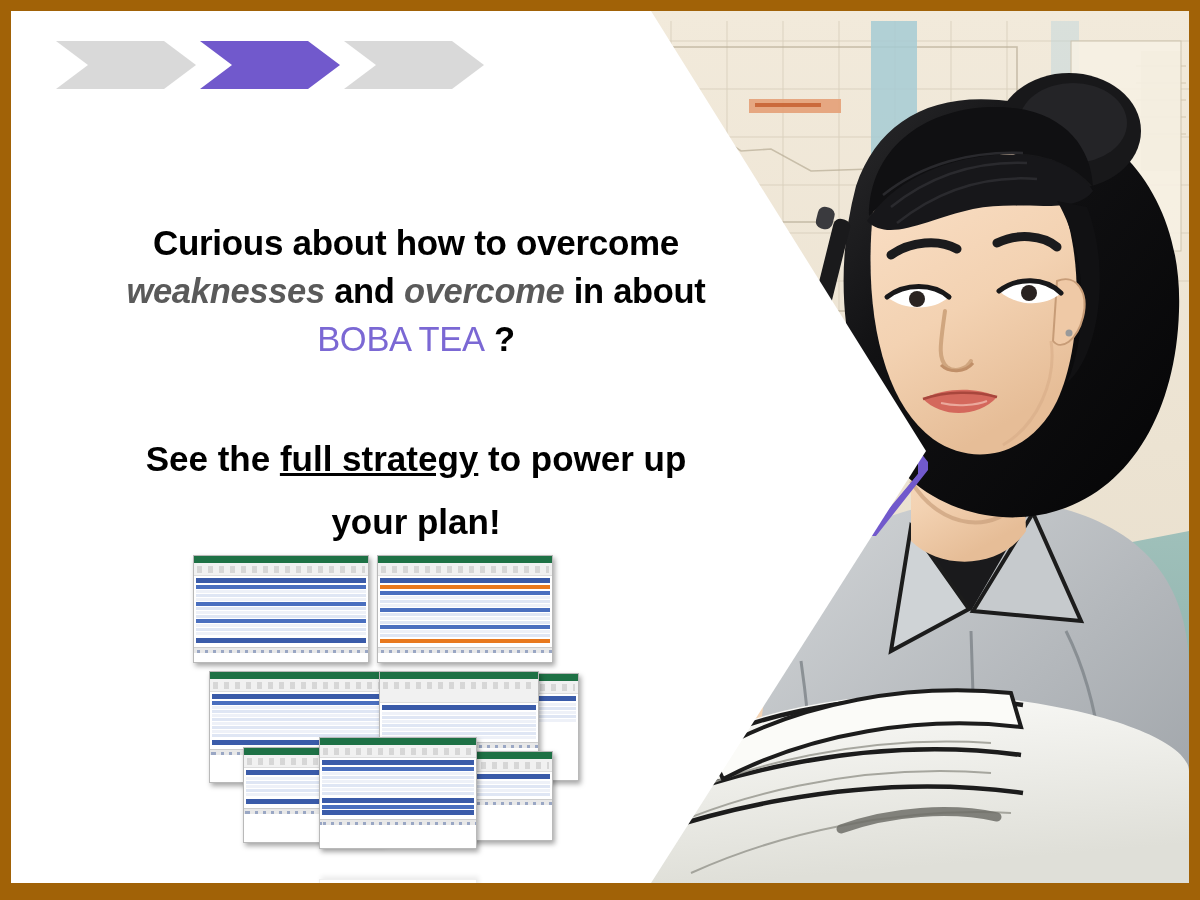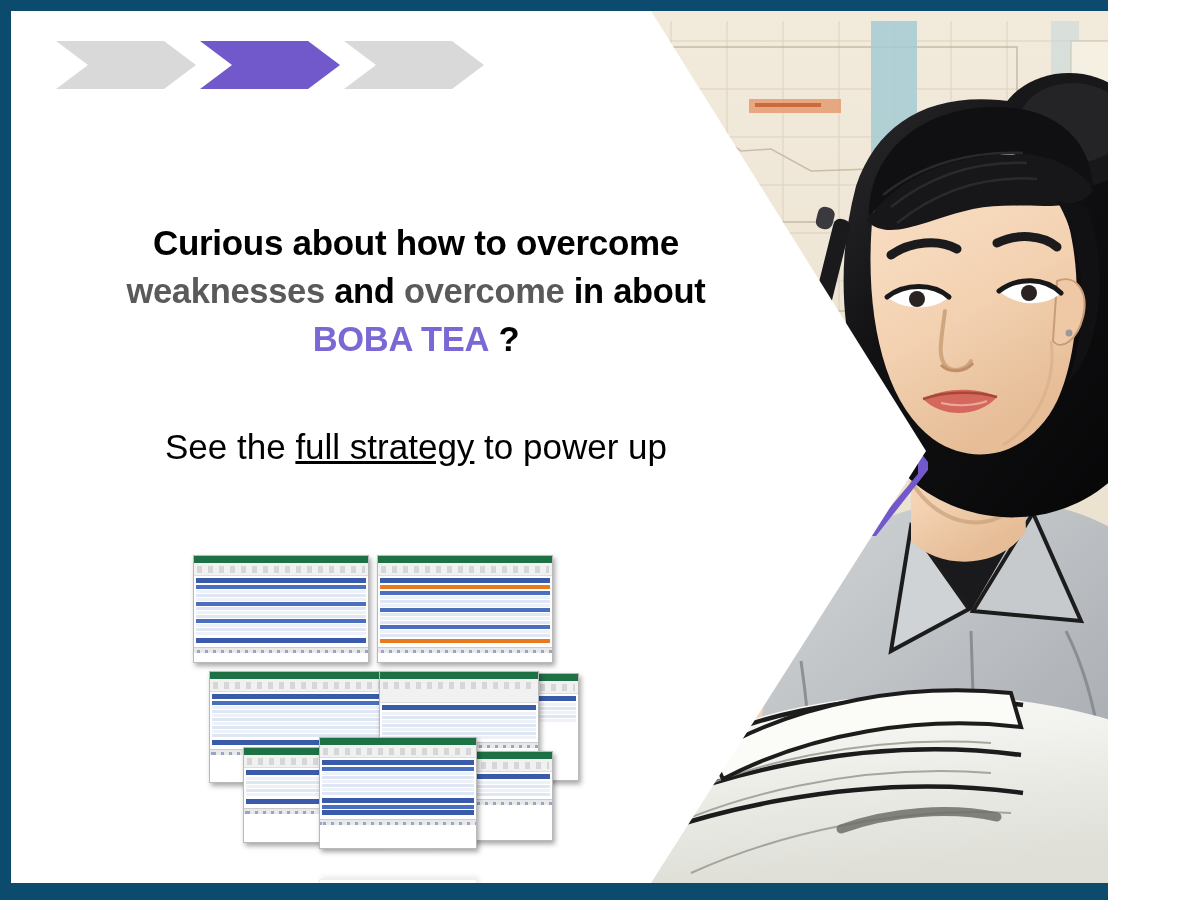--- a/index.html
+++ b/index.html
@@ -5,22 +5,22 @@
   * { margin:0; padding:0; box-sizing:border-box; }
   html, body {
     width:1200px; height:900px;
     font-family:"Liberation Sans", sans-serif;
     background:#ffffff; overflow:hidden;
   }
 
   
   #slide{
     position:relative;
-    width:1108px; height:900px;
-    background:#0c4a6e;
+    width:1200px; height:900px;
+    background:#a16207;
     overflow:hidden;
   }
   #inner{
     position:absolute;
     left:11px; top:11px;
     width:1178px; height:872px;
     background:#ffffff;
     overflow:hidden;
   }
 
@@ -67,35 +67,36 @@
   }
   .hl-line{
     font-size:34.5px;
     font-weight:bold;
     color:#000000;
     line-height:48px;
     letter-spacing:-0.3px;
     white-space:nowrap;
   }
   .hl-line.l1{ font-size:35px; }
-  .em-gray{ color:#5a5a5a; font-weight:bold; }
-  .em-purple{ color:#7B68D4; font-weight:bold; }
+  .em-gray{ color:#5a5a5a; font-style:italic; font-weight:bold; }
+  .em-purple{ color:#7B68D4; font-weight:normal; }
   #cta{
     position:absolute;
     left:40px; top:410px;
     width:730px;
     text-align:center;
     z-index:9;
   }
   .cta-line{
     font-size:35px;
-    font-weight:normal;
+    font-weight:bold;
     color:#000000;
     line-height:51px;
     white-space:nowrap;
+    margin-top:12px;
   }
   .underline{ text-decoration:underline; text-underline-offset:2px; }
 
   
   #collage{
     position:absolute;
     left:180px; top:540px;
     width:380px; height:340px;
     z-index:9;
   }
@@ -308,20 +309,21 @@
     </svg>
 
     <div id="headline">
       <div class="hl-line l1">Curious about how to overcome</div>
       <div class="hl-line"><span class="em-gray">weaknesses</span><span>&nbsp;</span><span>and</span><span>&nbsp;</span><span class="em-gray">overcome</span><span>&nbsp;</span><span>in about</span></div>
       <div class="hl-line"><span class="em-purple">BOBA TEA</span><span>&nbsp;</span><span>?</span></div>
     </div>
 
     <div id="cta">
       <div class="cta-line"><span>See the</span><span>&nbsp;</span><span class="underline">full strategy</span><span>&nbsp;</span><span>to power up</span></div>
+      <div class="cta-line">your plan!</div>
     </div>
 
     <div id="collage">
 
       <div class="xl" style="left:2px; top:4px; width:176px; height:108px;">
         <div class="xl-title"></div>
         <div class="xl-ribbon"></div>
         <div class="xl-body">
           <div class="xl-hdr"></div>
             <div class="xl-subhdr"></div>

